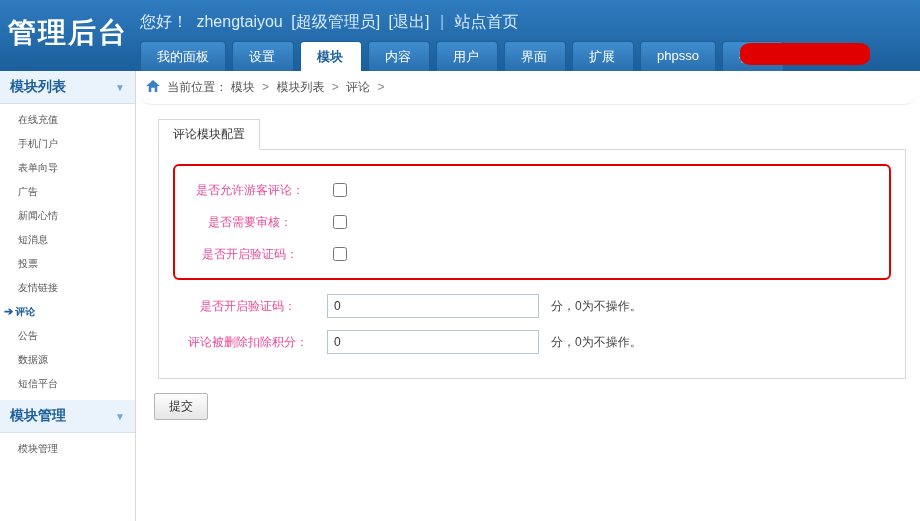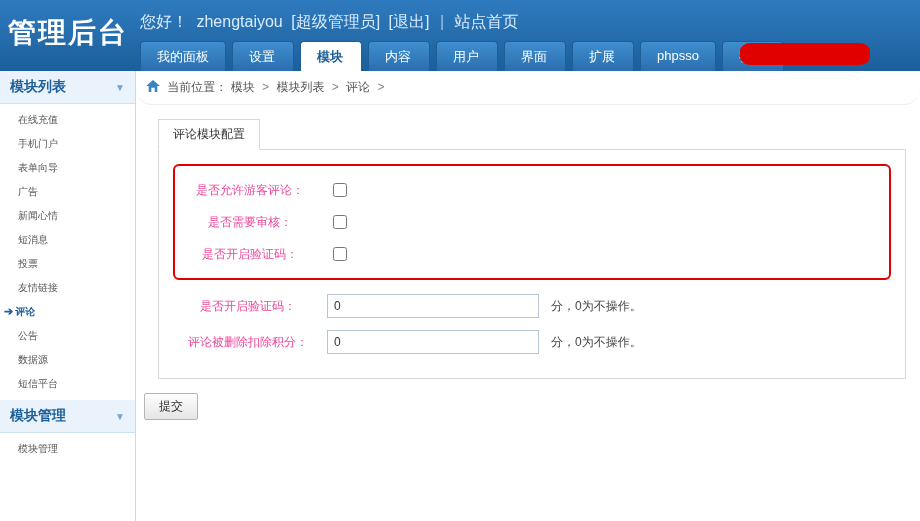--- a/index.html
+++ b/index.html
@@ -41,21 +41,21 @@
 
   .highlight{border:2px solid #e10000;border-radius:6px;padding:8px 0 8px 0;margin:-4px 0 8px 0;}
 
   .row{display:flex;align-items:center;padding:6px 0;}
   .lbl{width:150px;text-align:center;color:#ec4899;padding-right:4px;}
   .val{display:flex;align-items:center;gap:6px;}
   input[type=checkbox]{width:14px;height:14px;}
   input[type=text]{border:1px solid #b7c6d6;height:22px;padding:0 6px;width:198px;font-size:12px;color:#333;}
   .hint{color:#444;margin-left:6px;}
 
-  .submit-wrap{margin:14px 0 0 8px;}
+  .submit-wrap{margin:14px 0 0 18px;}
   .btn{background:linear-gradient(#fefefe,#e5e5e5);border:1px solid #b5b5b5;padding:4px 14px;font-size:12px;cursor:pointer;border-radius:2px;color:#333;}
 </style>
 </head>
 <body>
 
 <div class="header">
   <div class="logo">管理后台</div>
   <div class="welcome">
     <span>您好！</span>
     <span>zhengtaiyou</span>

